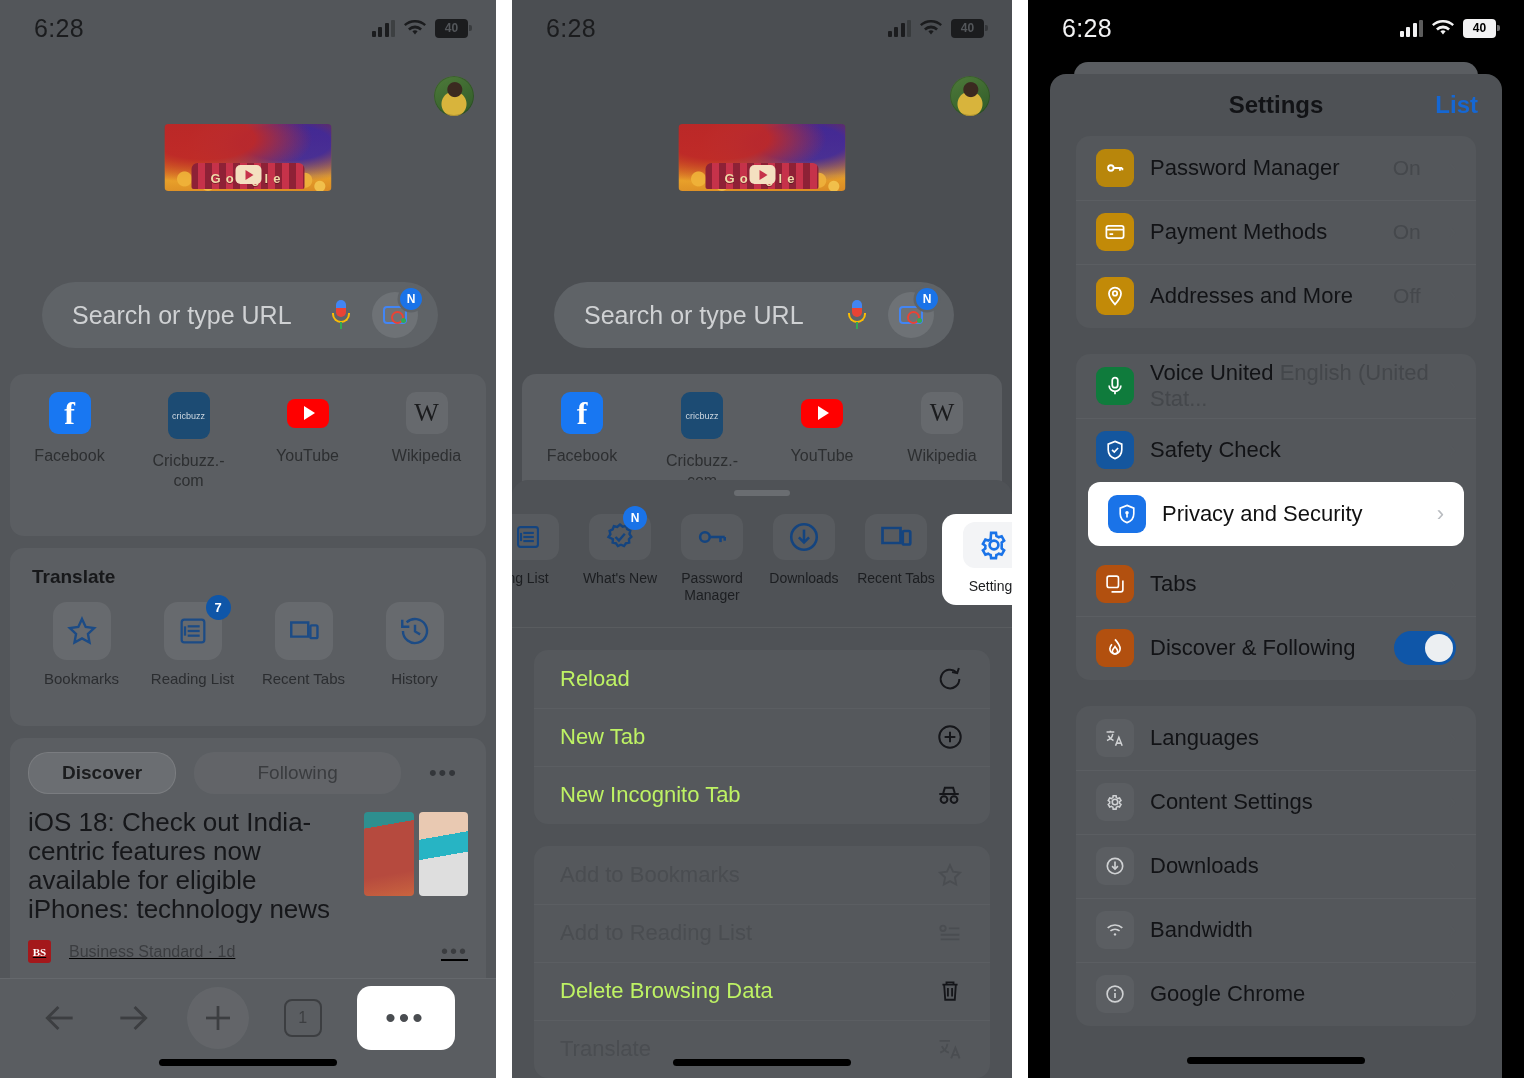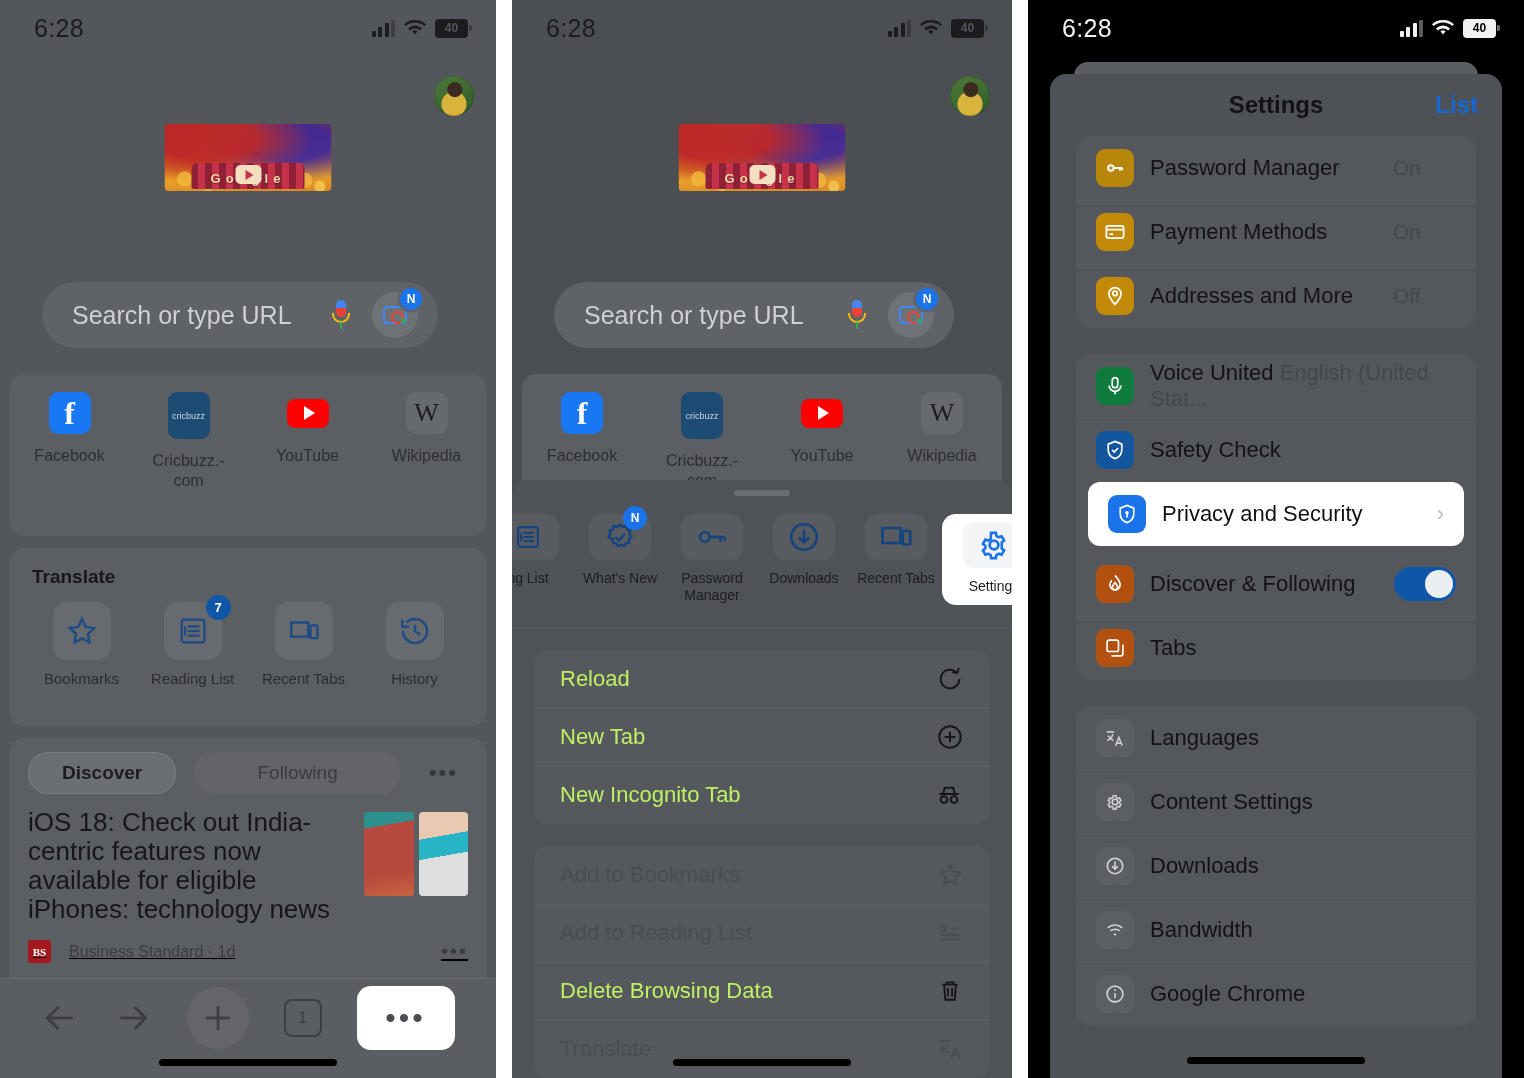--- a/index.html
+++ b/index.html
@@ -728,36 +728,36 @@
                     <rect x="11.1" y="11.8" width="1.8" height="4.4" rx=".9" fill="#fff" stroke="none"></rect>
                   </svg>
               </span>
               <span class="s-label">Privacy and Security</span>
               <span class="chev">›</span>
             </div>
           </div>
           <div class="s-row">
             <span class="s-ico" style="background:#b2500f">
               <svg width="22" height="22" viewBox="0 0 24 24" fill="none" stroke="#fff" stroke-width="1.8">
+                  <rect x="3.4" y="3.4" width="12.4" height="12.4" rx="2.2"></rect>
+                  <path d="M8.2 20.6h10a2.4 2.4 0 0 0 2.4-2.4v-10"></path>
+                </svg>
+            </span>
+            <span class="s-label">Tabs</span>
+            <span class="chev">›</span>
+          </div>
+          <div class="s-row">
+            <span class="s-ico" style="background:#b2500f">
+              <svg width="22" height="22" viewBox="0 0 24 24" fill="none" stroke="#fff" stroke-width="1.8">
                   <path d="M12 2.6c3.4 4 5.6 6.4 5.6 10.2A5.6 5.6 0 0 1 12 18.4a5.6 5.6 0 0 1-5.6-5.6c0-2 .9-3.4 2.2-5"></path>
                   <path d="M12 18.4a2.9 2.9 0 0 0 2.9-2.9c0-1.7-1.5-2.8-2.9-5-1.4 2.2-2.9 3.3-2.9 5A2.9 2.9 0 0 0 12 18.4z"></path>
                 </svg>
             </span>
             <span class="s-label">Discover &amp; Following</span>
             <span class="switch"></span>
-          </div>
-          <div class="s-row">
-            <span class="s-ico" style="background:#b2500f">
-              <svg width="22" height="22" viewBox="0 0 24 24" fill="none" stroke="#fff" stroke-width="1.8">
-                  <rect x="3.4" y="3.4" width="12.4" height="12.4" rx="2.2"></rect>
-                  <path d="M8.2 20.6h10a2.4 2.4 0 0 0 2.4-2.4v-10"></path>
-                </svg>
-            </span>
-            <span class="s-label">Tabs</span>
-            <span class="chev">›</span>
           </div>
         </div>
 
         <div class="s-group">
           <div class="s-row">
             <span class="s-ico" style="background:#5b5e62">
               <svg width="22" height="22" viewBox="0 0 24 24" fill="none" stroke="#cfd1d3" stroke-width="1.7">
                   <path d="M2.8 5.4h8.4"></path>
                   <path d="M7 5.4V4"></path>
                   <path d="M9.6 7.6A8.6 8.6 0 0 1 3.2 14.6"></path>

